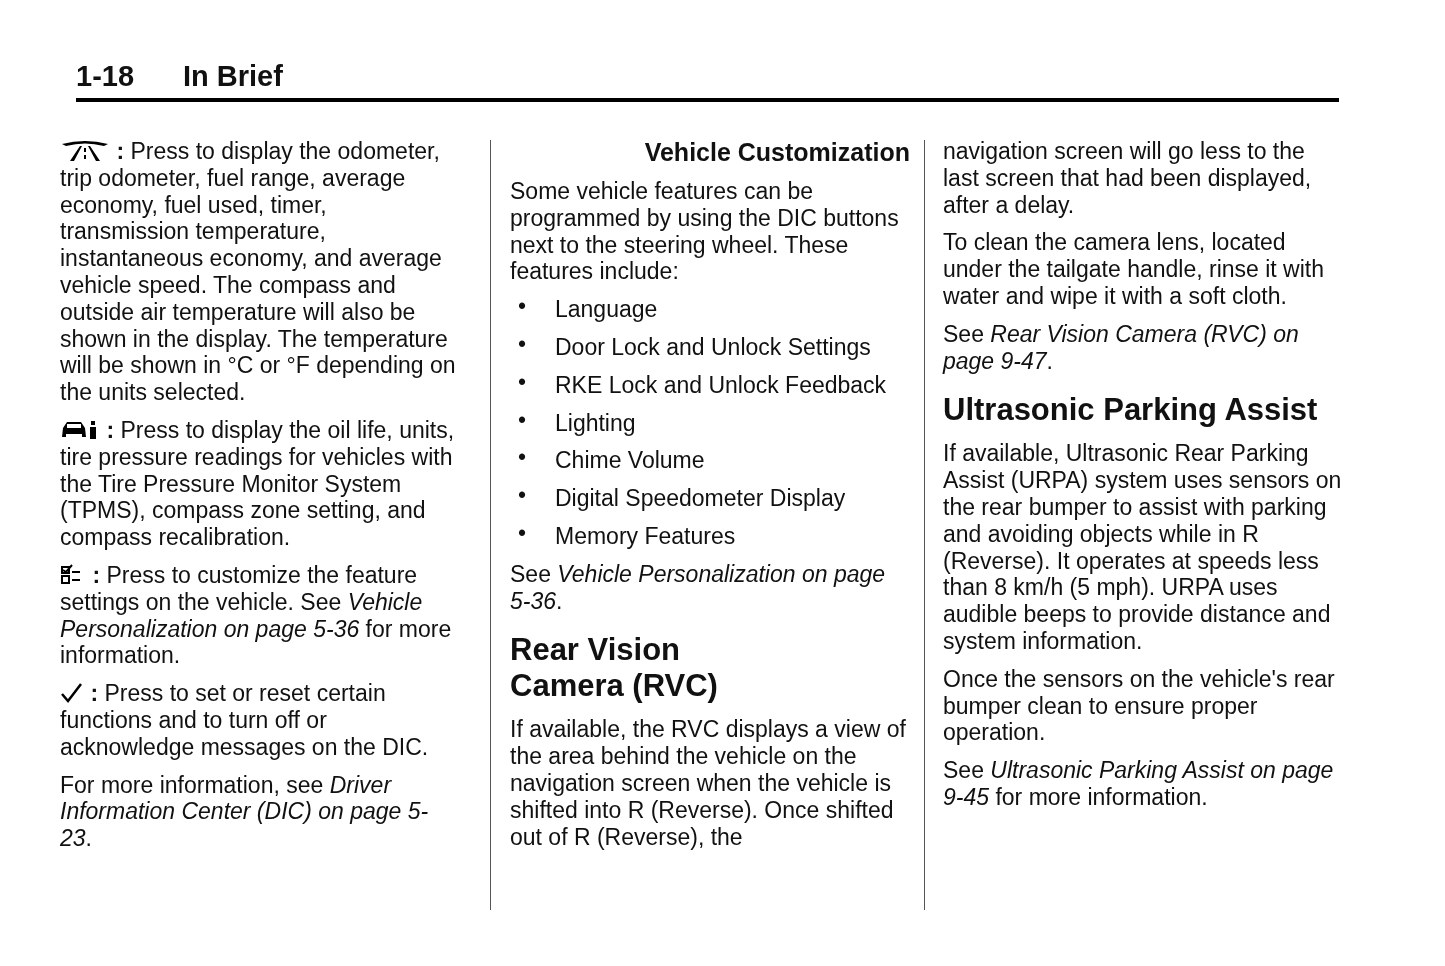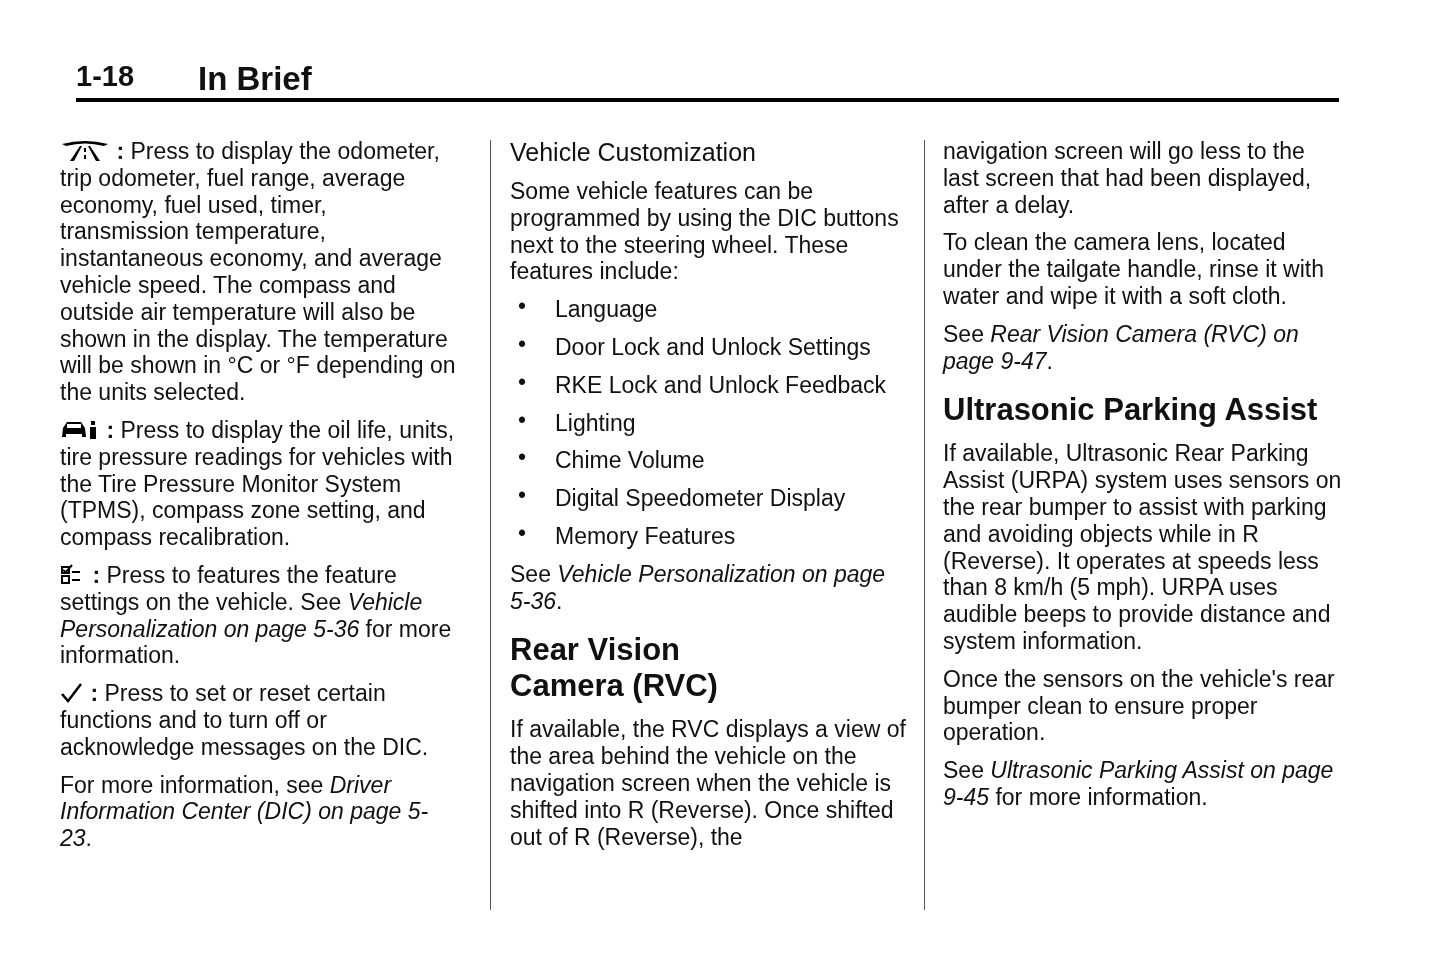--- a/index.html
+++ b/index.html
@@ -5,32 +5,32 @@
   html, body { margin: 0; padding: 0; background: #ffffff; }
   body {
     width: 1445px; height: 966px; position: relative; overflow: hidden;
     font-family: "Liberation Sans", sans-serif; color: #111;
   }
   .header {
     position: absolute; left: 76px; top: 58px; width: 1263px; height: 40px;
     border-bottom: 4px solid #000;
   }
   .header .pnum { position: absolute; left: 0; top: 2px; font-size: 29px; font-weight: bold; }
-  .header .ptitle { position: absolute; left: 122px; top: 2px; font-size: 33px; font-weight: bold; text-align: right; }
+  .header .ptitle { position: absolute; left: 107px; top: 2px; font-size: 29px; font-weight: bold; text-align: right; }
   .col { position: absolute; top: 138px; font-size: 23px; line-height: 26.8px; }
   .col1 { left: 60px; width: 400px; }
   .col2 { left: 510px; width: 400px; }
   .col3 { left: 943px; width: 400px; }
   .vline { position: absolute; top: 140px; width: 1px; height: 770px; background: #555; }
   .vline.a { left: 490px; }
   .vline.b { left: 924px; }
   p { margin: 0 0 11px 0; }
   .icon { display: inline-block; font-weight: bold; }
   .sep { font-weight: bold; }
-  h3 { margin: 0 0 12px 0; font-size: 25px; font-weight: normal; line-height: 28px; }
+  h3 { margin: 0 0 12px 0; font-size: 25px; font-weight: bold; line-height: 28px; text-align: right; }
   h2 { margin: 18px 0 12px 0; font-size: 31px; font-weight: bold; line-height: 36px; }
   ul { list-style: none; margin: 8px; padding: 0; }
   ul li { position: relative; padding-left: 37px; margin-bottom: 11px; }
   ul li::before { content: "•"; position: absolute; left: 0; top: -3px; }
   em { font-style: italic; }
   svg { vertical-align: -3px; }
 </style>
 </head>
 <body>
 
@@ -71,21 +71,21 @@
     <span class="icon">
       <svg width="26" height="22" viewBox="0 0 26 22">
           <rect x="2" y="3" width="7" height="6" fill="none" stroke="#000" stroke-width="2"></rect>
           <path d="M3 6 L6 8 L12 1" stroke="#000" stroke-width="2" fill="none"></path>
           <rect x="2" y="12" width="7" height="7" fill="none" stroke="#000" stroke-width="2"></rect>
           <rect x="12" y="7" width="8" height="2" fill="#000"></rect>
           <rect x="12" y="15" width="8" height="2" fill="#000"></rect>
         </svg>
     </span>
     <span class="sep">:</span>
-    <span>Press to features the feature settings on the vehicle. See </span><em>Vehicle Personalization on page 5-36</em><span> for more information.</span>
+    <span>Press to customize the feature settings on the vehicle. See </span><em>Vehicle Personalization on page 5-36</em><span> for more information.</span>
   </p>
   <p>
     <span class="icon">
       <svg width="24" height="22" viewBox="0 0 24 22">
           <path d="M2 12 L8 19 L21 2" stroke="#000" stroke-width="2.5" fill="none"></path>
         </svg>
     </span>
     <span class="sep">:</span>
     <span>Press to set or reset certain functions and to turn off or acknowledge messages on the DIC.</span>
   </p>

